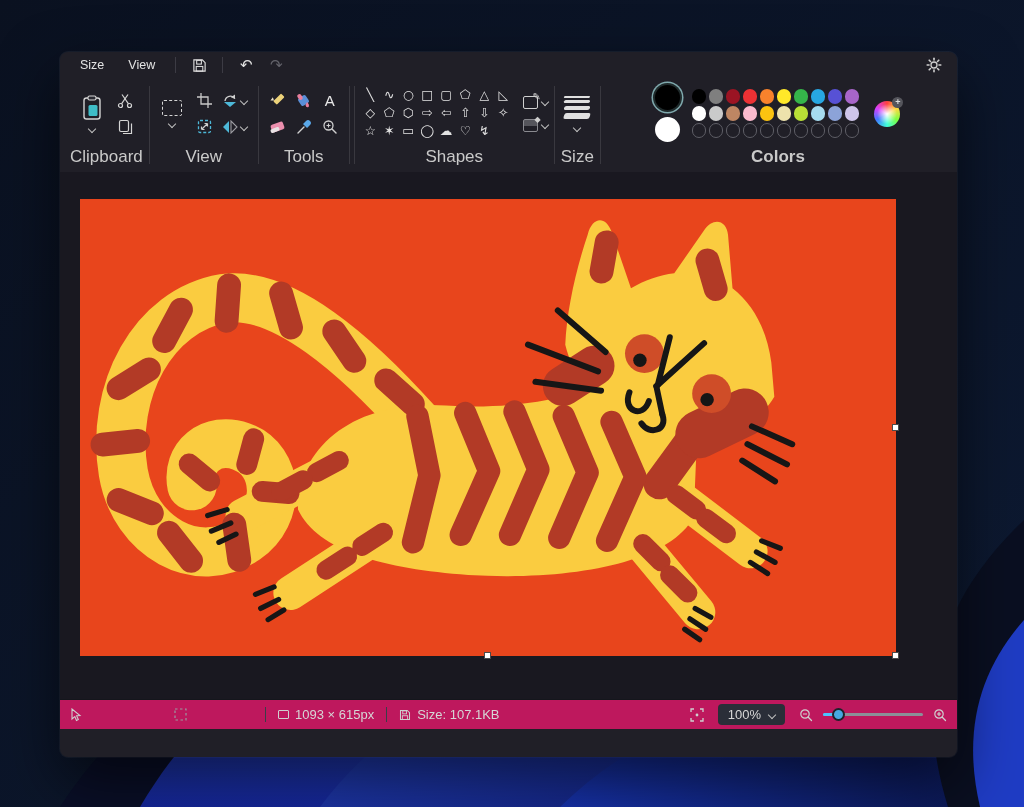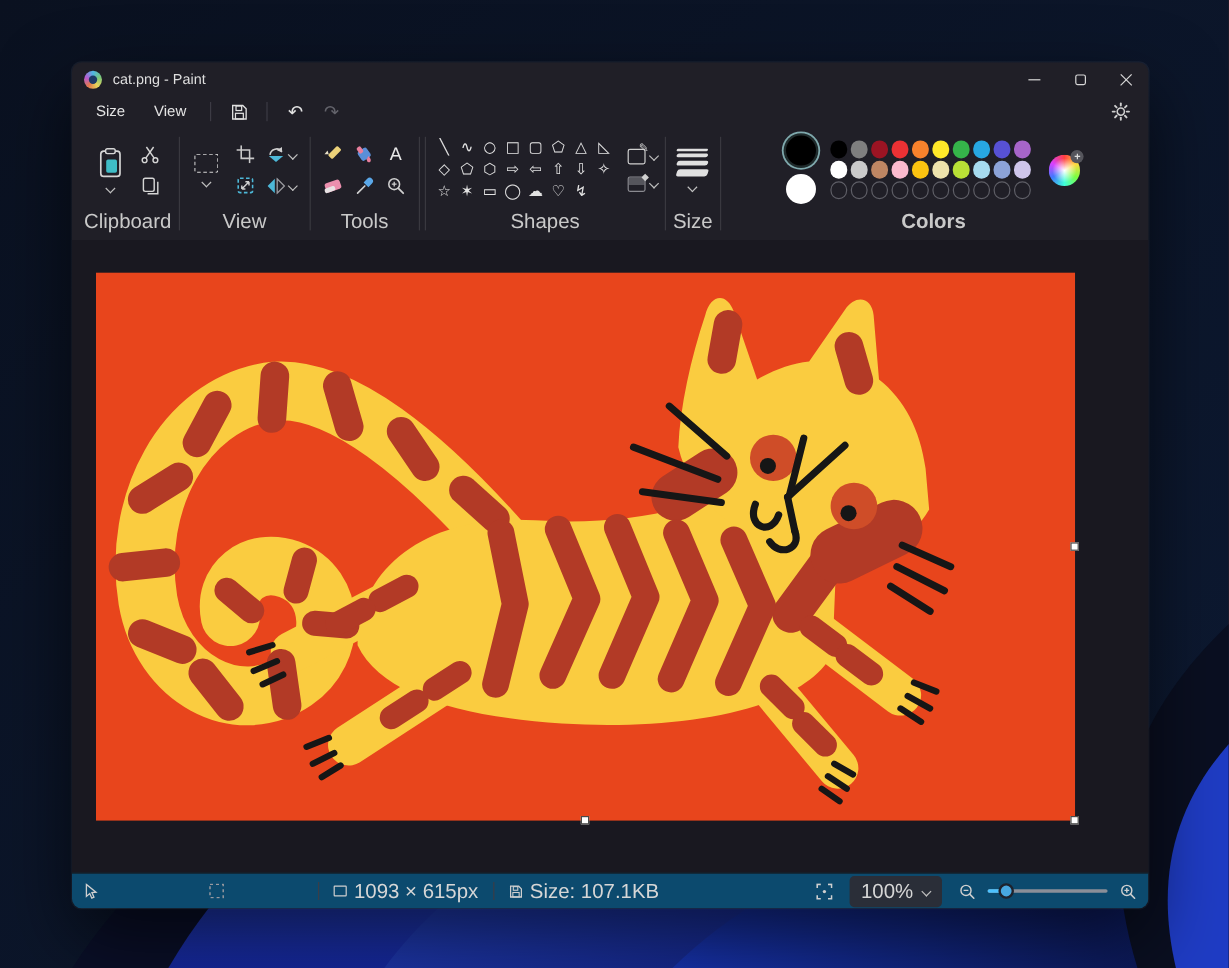--- a/index.html
+++ b/index.html
@@ -83,22 +83,22 @@
   .wheel-btn::after{ content:"+"; position:absolute; right:-3px; top:-4px; width:11px; height:11px; border-radius:50%;
     background:#55555c; color:#ddd; font-size:9px; line-height:11px; text-align:center; }
 
   
   .canvas-area { position:relative; height:527px; background:#191820; }
   .canvas { position:absolute; left:20px; top:27px; width:816px; height:457px; }
   .canvas svg { display:block; width:100%; height:100%; }
   .handle { position:absolute; width:7px; height:7px; background:#fff; border:1px solid #4a4a4a; }
 
   
-  .statusbar { height:30px; background:#0c4a6e; border-top:1px solid #14161c;
-    display:flex; align-items:center; font-size:17px; color:#d6d6d6; padding:0 10px; }
+  .statusbar { height:30px; background:#be185d; border-top:1px solid #14161c;
+    display:flex; align-items:center; font-size:13px; color:#d6d6d6; padding:0 10px; }
   .sb-group { display:flex; align-items:center; gap:6px; }
   .sb-sep { width:1px; height:15px; background:#3a3e48; margin:0 12px; }
   .sb-spacer { flex:1; }
   .dim-rect { width:11px; height:9px; border:1.2px solid #cfcfcf; border-radius:1px; }
   .zoom-dd { display:flex; align-items:center; gap:8px; background:#2a2e38; border-radius:4px;
              padding:3px 10px; margin:0 14px; }
   .slider { width:100px; height:3px; background:#8b8f98; border-radius:2px; position:relative; margin:0 10px; }
   .slider .fill { position:absolute; left:0; top:0; height:3px; width:14px; background:#4cc2ff; border-radius:2px; }
   .slider .thumb { position:absolute; left:9px; top:-5px; width:13px; height:13px; border-radius:50%;
                    background:#47a7e0; border:2px solid #1e222c; }
@@ -129,35 +129,20 @@
   <path d="M 60 807 C 130 700 210 660 300 668 C 240 710 210 755 205 807 Z" fill="#0a0f28"></path>
   <path d="M 140 807 C 250 620 430 590 540 660 C 610 705 650 760 660 807 Z" fill="url(#p1)"></path>
   <path d="M 320 807 C 430 660 610 640 730 700 C 810 742 848 778 856 807 Z" fill="url(#p2)"></path>
   <path d="M 560 807 C 690 680 860 680 962 742 C 1008 770 1024 790 1024 807 Z" fill="url(#p3)"></path>
   <path d="M 1024 520 C 940 600 912 690 948 807 L 1024 807 Z" fill="#0a0f21"></path>
   <path d="M 1024 620 C 980 670 962 730 980 807 L 1024 807 Z" fill="#1f3cc4"></path>
 </svg>
 
 <div class="paint-window">
 
-  <div class="titlebar">
-    <div class="app-icon"></div>
-    <div class="title-text">cat.png - Paint</div>
-    <div class="win-controls">
-      <div class="win-btn">
-          <span class="min-glyph"></span>
-        </div>
-      <div class="win-btn">
-          <span class="max-glyph"></span>
-        </div>
-      <div class="win-btn">
-          <span class="close-glyph"></span>
-        </div>
-    </div>
-  </div>
 
   <div class="menubar">
     <div class="menu-item">Size</div>
     <div class="menu-item">View</div>
     <div class="mb-sep"></div>
     <div class="mb-icon">
       <svg width="15" height="15" viewBox="0 0 16 16">
         <path d="M2 2 h9 l3 3 v9 h-12 z" fill="none" stroke="#e0e0e0" stroke-width="1.2"></path>
         <rect x="5" y="2.5" width="5" height="4" fill="none" stroke="#e0e0e0" stroke-width="1.1"></rect>
         <rect x="4.5" y="9" width="7" height="5" fill="none" stroke="#e0e0e0" stroke-width="1.1"></rect>

